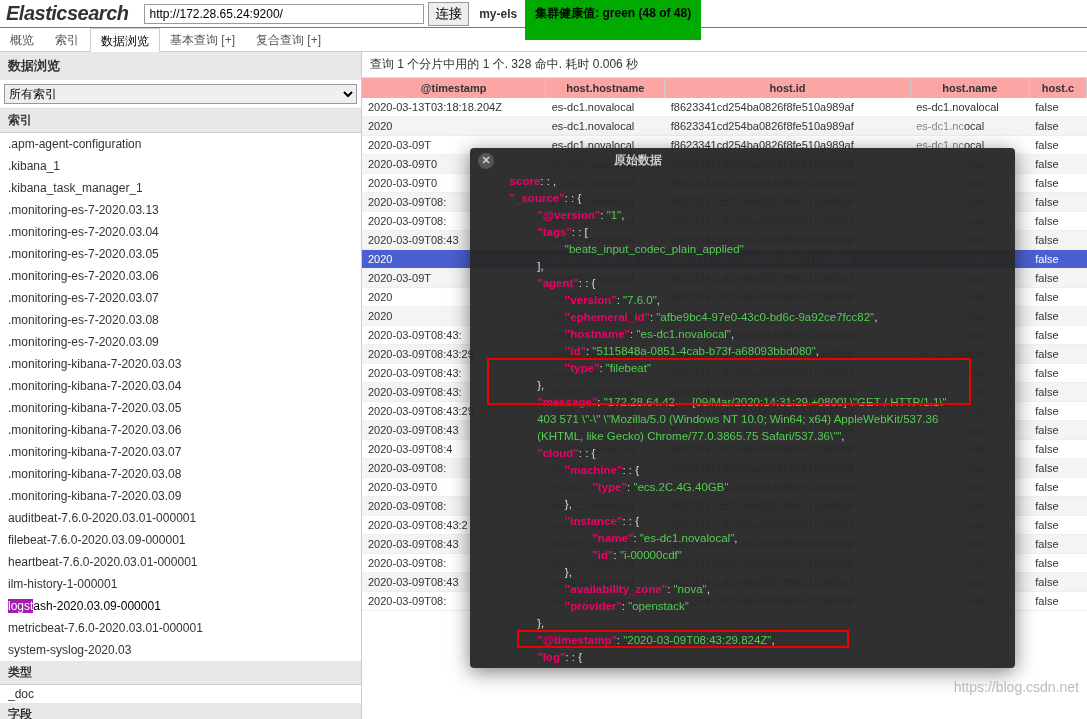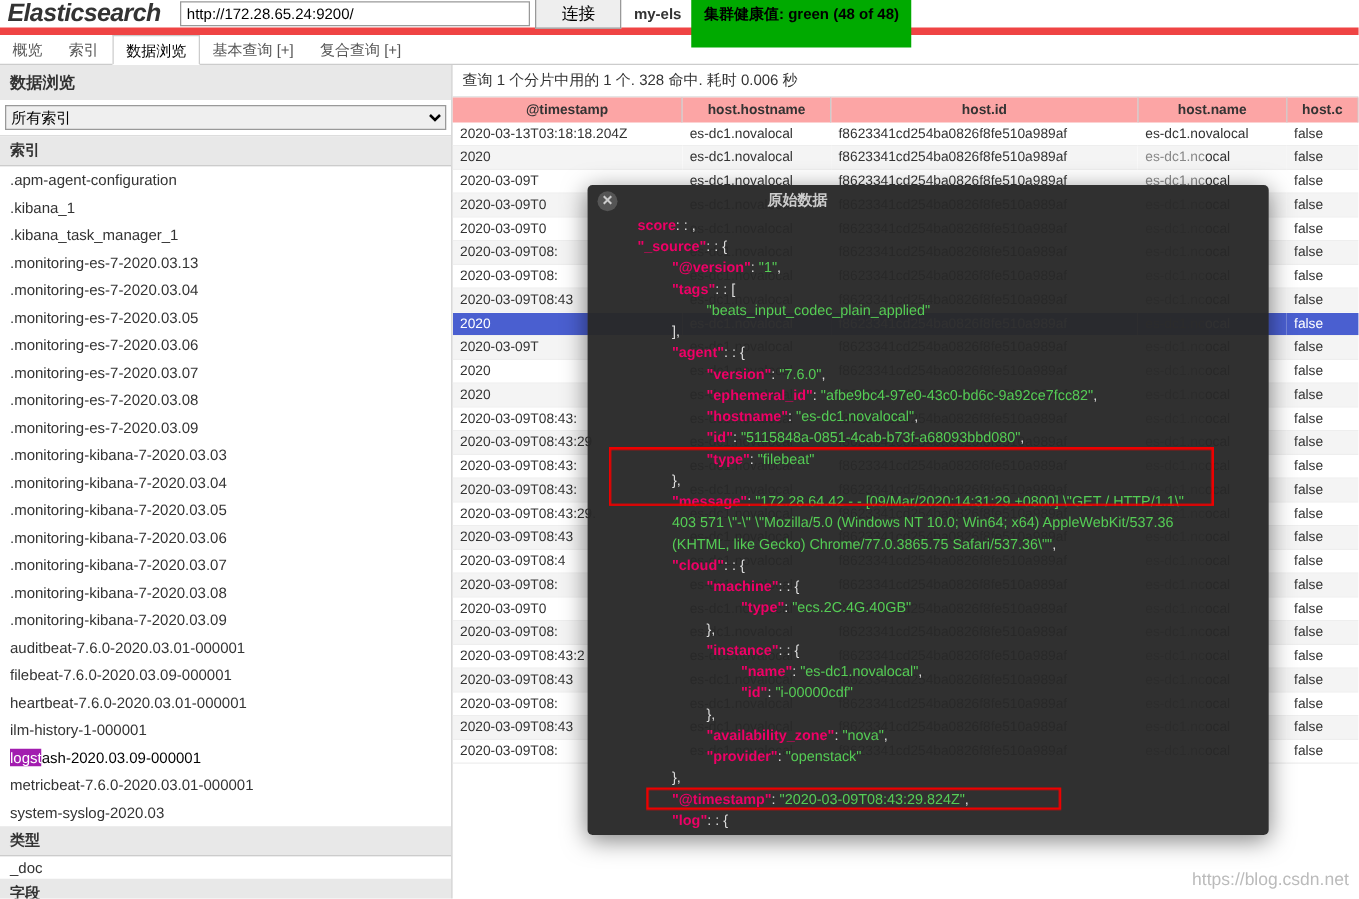--- a/index.html
+++ b/index.html
@@ -1,20 +1,20 @@
 <!DOCTYPE html>
 <html><head>
 <meta charset="utf-8">
 <style>
 *{box-sizing:border-box;margin:0;padding:0;font-family:Arial,sans-serif}
 body{font-size:12px;color:#333;background:#fff;width:1087px;height:719px;overflow:hidden;position:relative}
-.header{display:flex;align-items:center;padding:2px 6px;border-bottom:6px solid #ef4444;height:28px}
+.header{display:flex;align-items:center;padding:2px 6px;border-bottom:1px solid #ef4444;height:28px}
 .logo{font-size:20px;font-weight:bold;font-style:italic;margin-right:16px;letter-spacing:-0.5px}
 .url-input{width:280px;height:20px;border:1px solid #999;padding:0 4px;font-size:12px;margin-right:4px}
-.connect-btn{padding:2px 20px;border:1px solid #999;background:#eee;cursor:pointer}
+.connect-btn{padding:2px 6px;border:1px solid #999;background:#eee;cursor:pointer}
 .cluster-name{margin-left:10px;font-weight:bold}
 .health-badge{background:#0a0;color:#000000;padding:18px 10px;margin-left:8px;font-weight:bold}
 .tabs{display:flex;border-bottom:1px solid #ccc;height:24px}
 .tab{padding:4px 10px;cursor:pointer;color:#555;border-right:1px solid transparent}
 .tab.active{background:#fff;border:1px solid #ccc;border-bottom:1px solid #fff;margin-bottom:-1px;color:#000}
 .content{display:flex;height:calc(100% - 52px)}
 .sidebar{width:362px;border-right:1px solid #ccc;overflow:hidden;display:flex;flex-direction:column}
 .sidebar-title{background:#e8e8e8;padding:5px 8px;font-weight:bold;font-size:13px}
 .index-select-row{padding:4px;border-bottom:1px solid #ddd}
 .index-select{width:100%;height:20px;border:1px solid #999;font-size:12px}
@@ -33,21 +33,21 @@
 .data-table tr.selected td{background:#4a5fd0;color:#fff}
 .overlay{position:absolute;left:470px;top:148px;width:545px;height:520px;background:rgba(40,40,40,0.96);border-radius:4px;padding:0;box-shadow:0 4px 20px rgba(0,0,0,0.5);overflow:hidden}
 .overlay-header{display:flex;align-items:center;padding:4px 8px;color:#ccc;font-size:12px;font-weight:bold}
 .close-btn{background:#555;color:#ccc;border-radius:50%;width:16px;height:16px;display:flex;align-items:center;justify-content:center;margin-right:120px;cursor:pointer;font-size:11px}
 .json-body{padding:0 12px 10px 12px;font-family:"Courier New",monospace;font-size:11.5px;line-height:16px;color:#aaa;overflow:auto;height:calc(100% - 24px);white-space:pre}
 .jk{color:#e06;font-weight:bold}
 .jv{color:#5c5}
 .jp{color:#ddd}
 .redbox1{position:absolute;left:487px;top:358px;width:484px;height:47px;border:2px solid #e00;pointer-events:none;z-index:10}
 .redbox2{position:absolute;left:517px;top:630px;width:332px;height:18px;border:2px solid #e00;pointer-events:none;z-index:10}
-.watermark{position:absolute;right:8px;bottom:8px;color:#bbb;font-size:14px;z-index:20}
+.watermark{position:absolute;right:8px;bottom:24px;color:#bbb;font-size:14px;z-index:20}
 .behind{color:#888}
 </style>
 </head>
 <body>
 
 <div class="header">
   <span class="logo">Elasticsearch</span>
   <input class="url-input" value="http://172.28.65.24:9200/" style="">
   <button class="connect-btn">连接</button>
   <span class="cluster-name">my-els</span>

